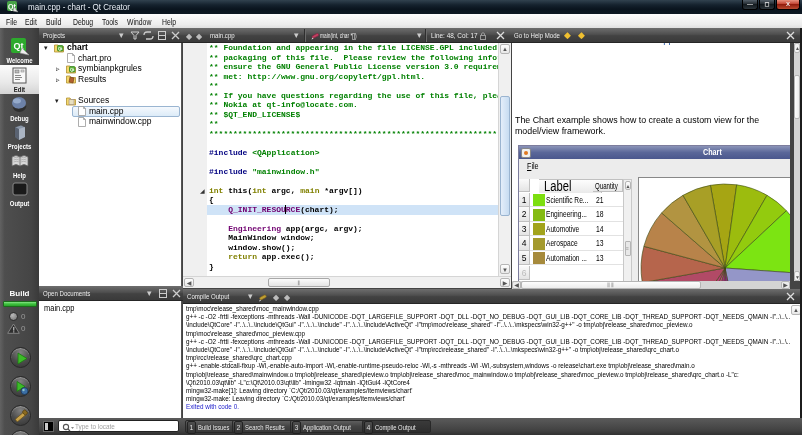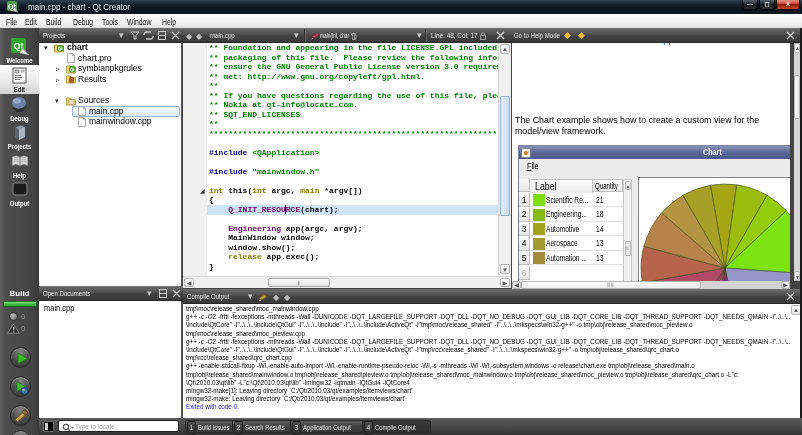--- a/index.html
+++ b/index.html
@@ -374,21 +374,21 @@
 
 <span style="color:#000080">#include</span> <span class="cg">"mainwindow.h"</span>
 
 <span class="ck">int</span> <b>this</b>(<span class="ck">int</span> argc, <span class="ck">main</span> *argv[])
 {
     <span class="cp">Q_INIT_RESOU</span><span style="border-left:1px solid #000;margin-left:-1px"></span><span class="cp">RCE</span>(chart);
 
     <span class="cp">Engineering</span> app(argc, argv);
     MainWindow window;
     window.show();
-    <span class="ck">release</span> app.exec();
+    <span class="ck">return</span> app.exec();
 }</div>
   </div>
   <div id="edvscroll" class="abs">
     <div class="sbtn" style="left:1px;top:1px;width:10px;height:10px;line-height:9px">▲</div>
     <div class="sthumb" style="left:1px;top:53px;width:10px;height:120px"></div>
     <div class="sbtn" style="left:1px;top:221px;width:10px;height:10px;line-height:10px">▼</div>
   </div>
   <div id="edhscroll" class="abs">
     <div class="sbtn" style="left:1px;top:1px;width:10px;height:9px;line-height:8px">◀</div>
     <div class="sbtn" style="left:317px;top:1px;width:10px;height:9px;line-height:8px">▶</div>
@@ -443,21 +443,21 @@
           <span style="position:absolute;left:2px;top:1.5px;width:10px;height:10px;background:#f0f0f0;border:1px solid #888;border-radius:2px">
             <span style="position:absolute;left:2px;top:2px;width:4px;height:4px;border-radius:50%;background:#e07820"></span>
           </span>
         <span style="position:absolute;left:184px;top:1px;transform:scaleX(0.8);transform-origin:0 50%">Chart</span>
         </div>
       <div id="chartmenu">
           <span style="position:absolute;left:8px;top:2px;transform:scaleX(0.8);transform-origin:0 50%"><u>F</u>ile</span>
         </div>
       <div id="charttable">
         <div style="position:absolute;left:0;top:0;width:11px;height:13px;background:linear-gradient(#fafafa,#e4e4e4);border-right:1px solid #c0c0c0;border-bottom:1px solid #c0c0c0"></div>
-        <div style="position:absolute;left:11px;top:0;width:63px;height:16px;background:linear-gradient(#fdfdfd,#e8e8e8);border:1px solid #c0c0c0;border-left:none;font-size:11px;line-height:12px;padding-left:5px"><span class="sq" style="transform:scaleX(0.8)">Label</span></div>
+        <div style="position:absolute;left:20px;top:0;width:63px;height:16px;background:linear-gradient(#fdfdfd,#e8e8e8);border:1px solid #c0c0c0;border-left:none;font-size:14px;line-height:12px;padding-left:5px"><span class="sq" style="transform:scaleX(0.8)">Label</span></div>
         <div style="position:absolute;left:74px;top:0;width:30px;height:13px;background:linear-gradient(#fdfdfd,#e8e8e8);border:1px solid #c0c0c0;border-left:none;font-size:8.5px;line-height:12px;padding-left:2px"><span class="sq" style="transform:scaleX(0.72)">Quantity</span></div>
         <div class="crow" style="top:13.5px">
             <span class="cnum">1</span>
             <span class="sw" style="background:#7cde0f"></span>
             <span class="clb">Scientific Re...</span>
             <span class="cqt">21</span>
           </div>
         <div class="crow" style="top:28.1px">
             <span class="cnum">2</span>
             <span class="sw" style="background:#84bb12"></span>

